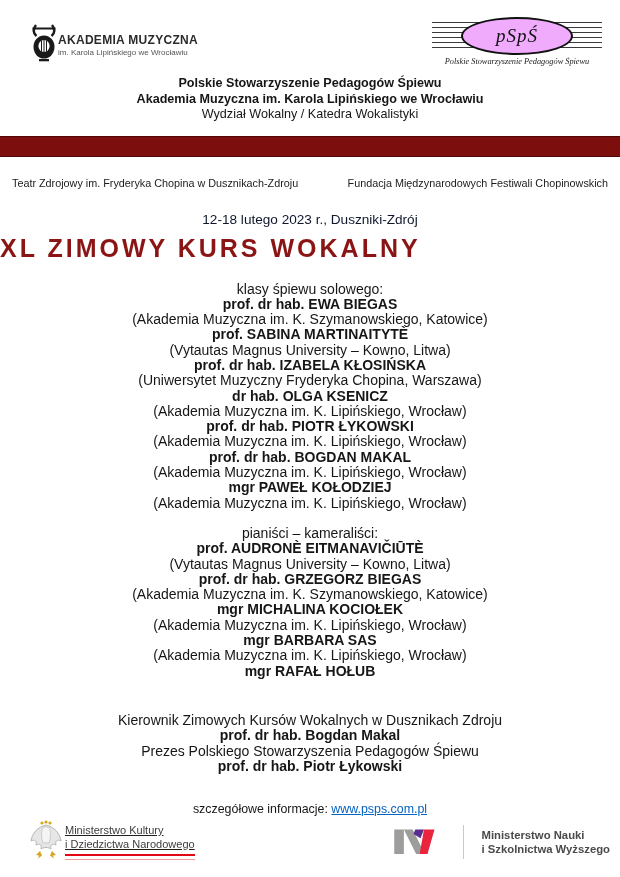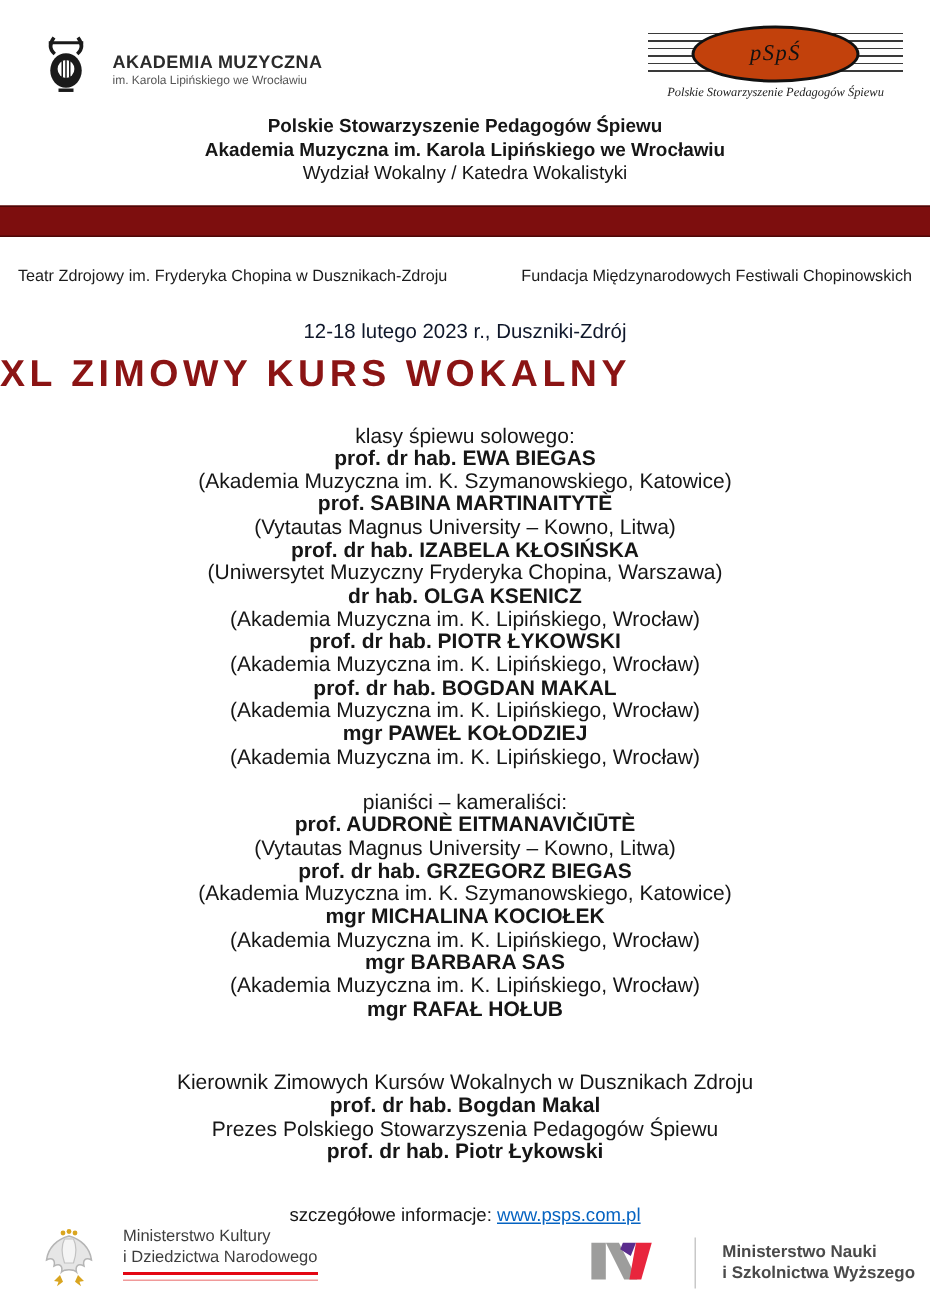--- a/index.html
+++ b/index.html
@@ -7,33 +7,33 @@
     position:relative;
     width:620px;height:877px;
     margin:0 auto;
     background:#ffffff;
     font-family:"Liberation Sans","DejaVu Sans",sans-serif;
     color:#1f1f1f;
     overflow:hidden;
   }
   
   .top-logos{display:flex;justify-content:space-between;align-items:flex-start;padding:16px 18px 0 30px;}
-  .am-logo{display:flex;align-items:center;gap:17px;margin-top:8px;}
+  .am-logo{display:flex;align-items:center;gap:0;margin-top:8px;}
   .am-text .am-name{font-size:12px;font-weight:bold;letter-spacing:.3px;color:#2b2b2b;}
   .am-text .am-sub{font-size:8px;color:#555;margin-top:1px;}
   .psps-logo{width:170px;text-align:center;}
   .psps-staff{position:relative;height:38px;}
   .psps-lines{position:absolute;left:0;right:0;top:6px;height:26px;
     background:repeating-linear-gradient(to bottom,#3a3a3a 0,#3a3a3a 1px,transparent 1px,transparent 5px);}
   .psps-ellipse{
     position:absolute;left:50%;top:1px;transform:translateX(-50%);
     width:108px;height:34px;border:2px solid #111;border-radius:50%;
-    background:#c2410c;display:flex;align-items:center;justify-content:center;
+    background:#f0abfc;display:flex;align-items:center;justify-content:center;
     font-family:"Liberation Serif","DejaVu Serif",serif;font-style:italic;
-    font-size:15px;color:#111;letter-spacing:1px;
+    font-size:19px;color:#111;letter-spacing:1px;
   }
   .psps-caption{font-family:"Liberation Serif","DejaVu Serif",serif;font-style:italic;
     font-size:8.3px;color:#222;margin-top:3px;white-space:nowrap;}
   
   .header-lines{text-align:center;margin-top:10px;line-height:15.5px;font-size:12.6px;color:#161616;}
   .header-lines .hl-bold{font-weight:bold;}
   
   .maroon-bar{height:19px;margin-top:13px;border-top:1px solid #4d0707;border-bottom:1px solid #4d0707;}
   
   .partners{display:flex;justify-content:space-between;padding:0 12px;margin-top:20px;
@@ -47,21 +47,21 @@
   .sec + .sec{margin-top:15px;}
   .b{font-weight:bold;}
   
   .officials{margin-top:34px;}
   
   .info-line{text-align:center;margin-top:28px;font-size:12.4px;color:#161616;}
   .info-line a{text-decoration:underline;}
   
   .footer{position:absolute;left:0;right:0;bottom:12px;display:flex;
     justify-content:space-between;align-items:center;padding:0 10px 0 28px;}
-  .mkidn{display:flex;gap:18px;}
+  .mkidn{display:flex;align-items:center;gap:1px;text-decoration:underline;}
   .mkidn-txt{font-size:11px;color:#3d3d3d;line-height:13.5px;}
   .red-rule{margin-top:3px;height:3px;border-top:2px solid #e30613;border-bottom:1px solid #f09a9a;}
   .mnisw{display:flex;align-items:center;gap:18px;}
   .mnisw-divider{width:1px;height:34px;background:#c8c8c8;}
   .mnisw-txt{font-size:11.3px;font-weight:bold;color:#4a4a4a;line-height:14px;}
 </style>
 </head>
 <body>
 
 <div class="page">

